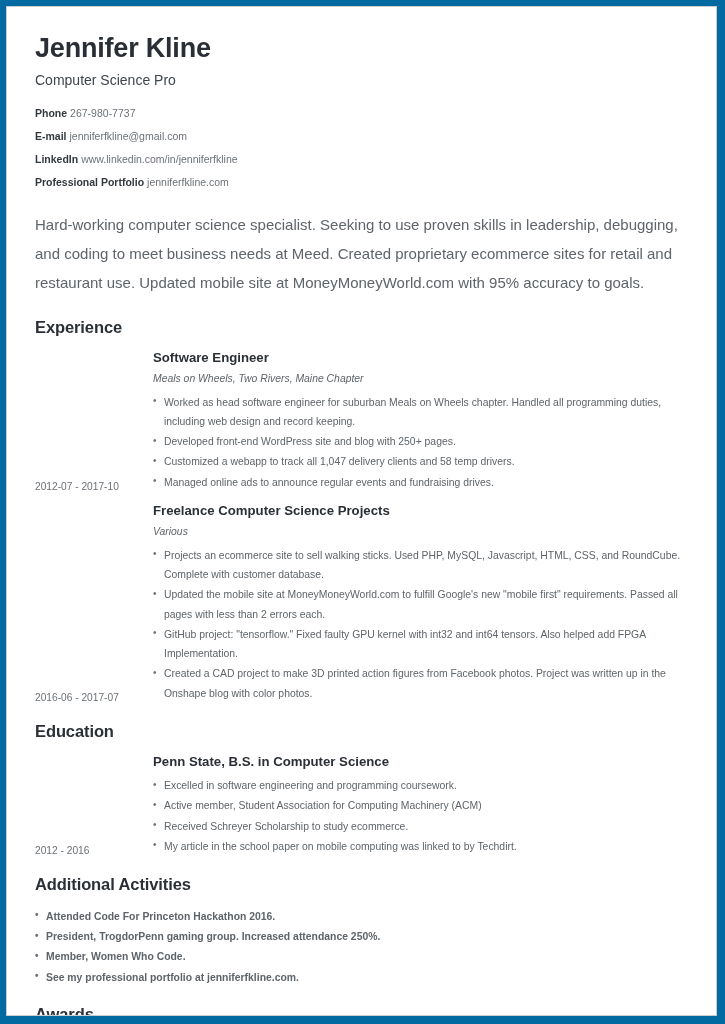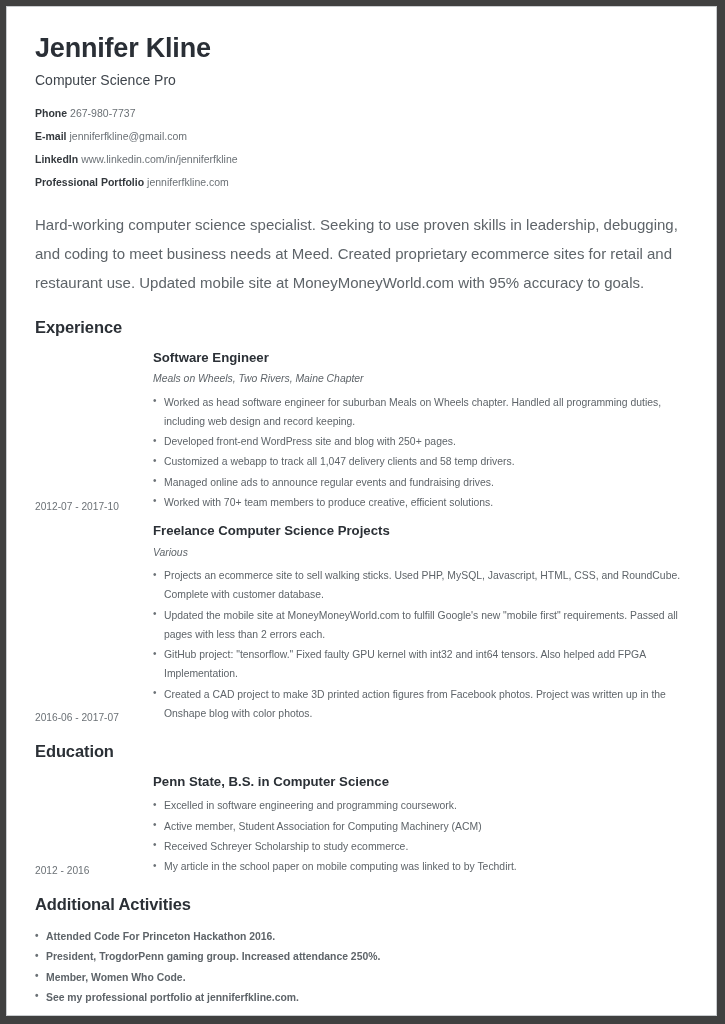--- a/index.html
+++ b/index.html
@@ -10,21 +10,21 @@
   }
   body {
     font-family: "Liberation Sans", sans-serif;
     -webkit-font-smoothing: antialiased;
   }
   .page-wrap {
     width: 725px;
     height: 1024px;
     box-sizing: border-box;
     padding: 6px 8px 8px 6px;
-    background: #404040;
+    background: #0369a1;
   }
   .page {
     width: 711px;
     height: 1010px;
     box-sizing: border-box;
     border: 1px solid #c9cccf;
     background: #ffffff;
     padding: 26px 28px 0 28px;
     overflow: hidden;
     position: relative;
@@ -178,21 +178,20 @@
           <div class="entry">
             <div class="entry-date">2012-07 - 2017-10</div>
             <div class="entry-body">
               <div class="entry-title">Software Engineer</div>
               <div class="entry-sub">Meals on Wheels, Two Rivers, Maine Chapter</div>
               <ul class="bullets">
                 <li>Worked as head software engineer for suburban Meals on Wheels chapter. Handled all programming duties, including web design and record keeping.</li>
                 <li>Developed front-end WordPress site and blog with 250+ pages.</li>
                 <li>Customized a webapp to track all 1,047 delivery clients and 58 temp drivers.</li>
                 <li>Managed online ads to announce regular events and fundraising drives.</li>
-                <li>Worked with 70+ team members to produce creative, efficient solutions.</li>
               </ul>
             </div>
           </div>
           <div class="entry">
             <div class="entry-date">2016-06 - 2017-07</div>
             <div class="entry-body">
               <div class="entry-title">Freelance Computer Science Projects</div>
               <div class="entry-sub">Various</div>
               <ul class="bullets">
                 <li>Projects an ecommerce site to sell walking sticks. Used PHP, MySQL, Javascript, HTML, CSS, and RoundCube. Complete with customer database.</li>

